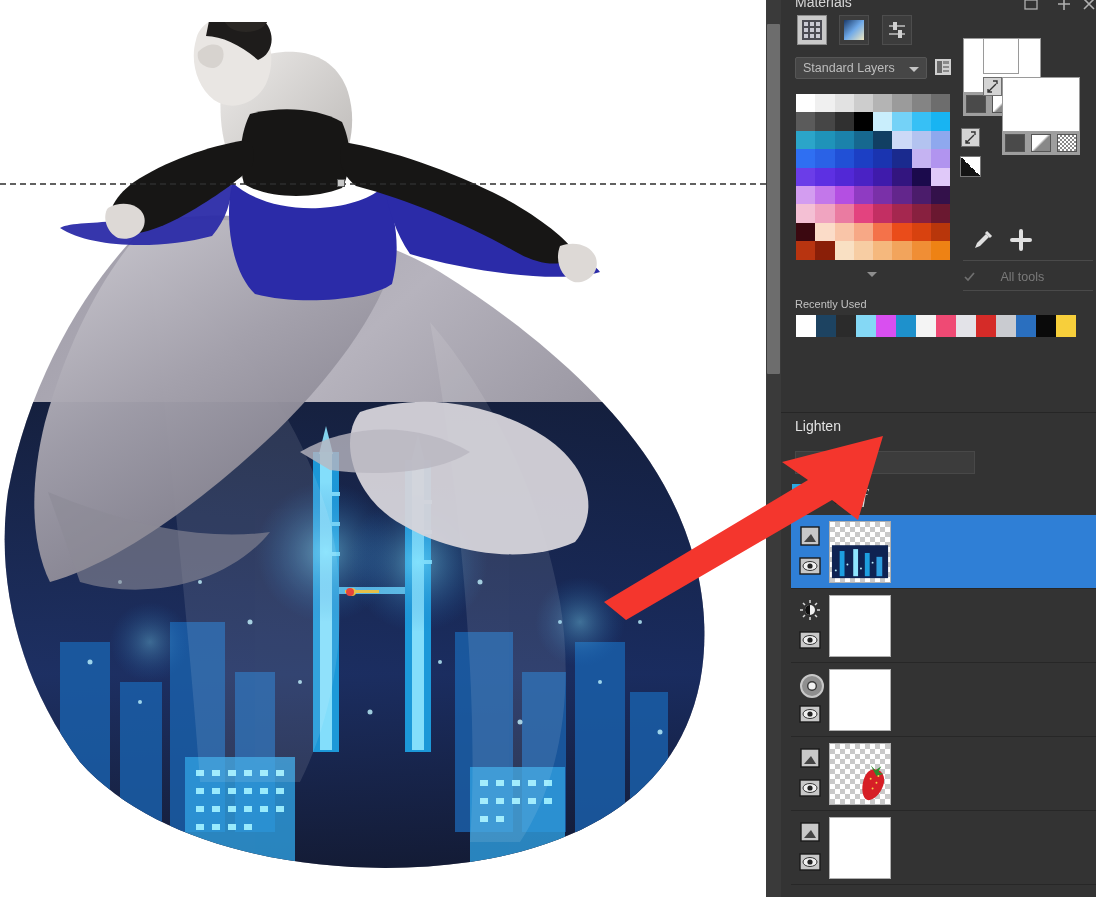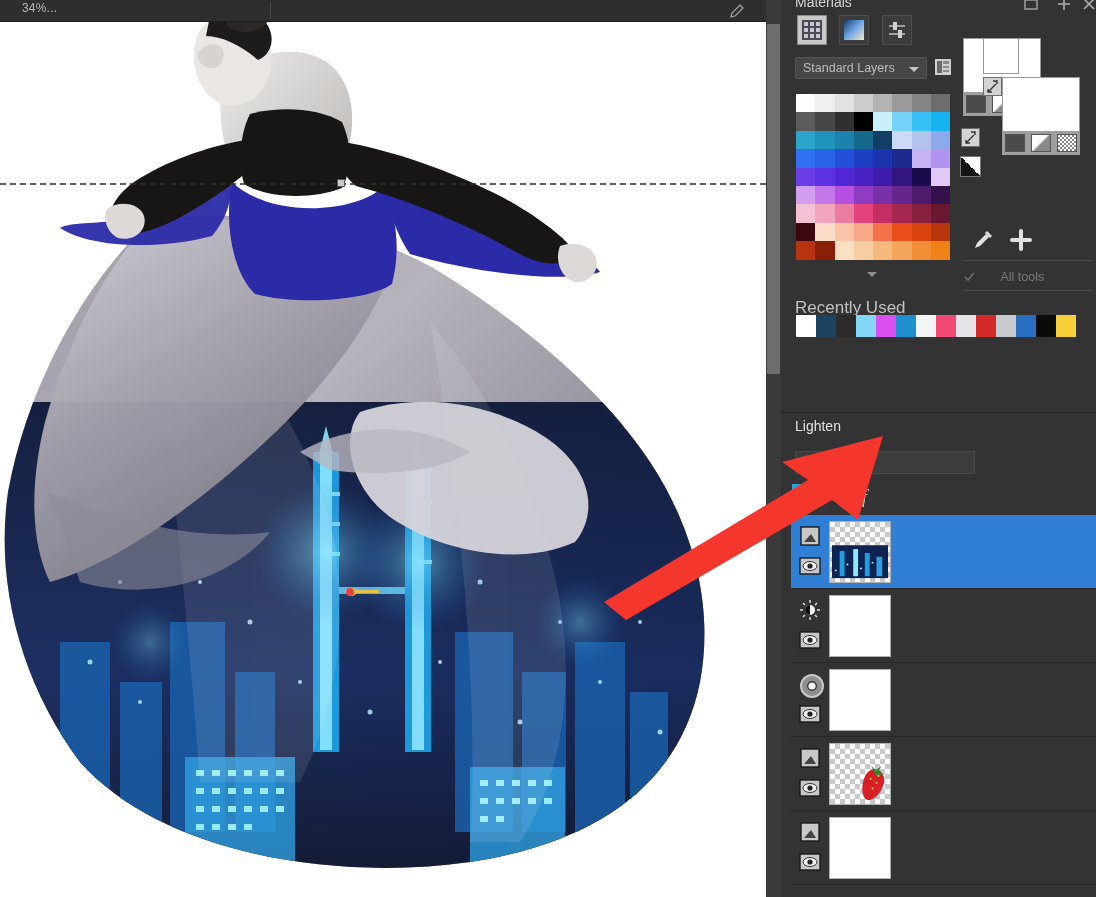--- a/index.html
+++ b/index.html
@@ -150,21 +150,21 @@
     display: inline-block; width: 13px; height: 13px; vertical-align: -2px;
     position: relative;
   }
   #all-tools-label { font-size: 12.5px; color: #7a7a7a; margin-left: 20px; }
   #mat-divider2 {
     position: absolute; left: 182px; top: 290px; width: 130px; height: 1px;
     background: #4a4a4a;
   }
 
   #recently-used-label {
-    position: absolute; left: 14px; top: 298px; font-size: 17px; color: #c2c2c2;
+    position: absolute; left: 14px; top: 298px; font-size: 11px; color: #c2c2c2;
   }
   #recent-swatches {
     position: absolute; left: 15px; top: 315px; display: flex;
   }
   #recent-swatches div { width: 20px; height: 22px; }
 
   
   #layers-panel {
     position: absolute; left: 0; top: 412px; width: 315px; height: 485px;
     background: #333333; border-top: 1px solid #262626;
@@ -214,27 +214,20 @@
     background-color: #ffffff;
   }
 </style>
 </head>
 <body>
 
 <div id="root">
 
   <div id="canvas-area">
 
-    <div id="doc-toolbar">
-      <span id="zoom-indicator">34%...</span>
-      <div id="doc-toolbar-divider"></div>
-      <svg id="pen-icon-tb" width="16" height="16" viewBox="0 0 16 16">
-        <path d="M2 14l1-4 8-8 3 3-8 8z" fill="none" stroke="#d6d6d6" stroke-width="1.2"></path>
-      </svg>
-    </div>
 
     <div id="canvas-white">
       <svg id="artwork" viewBox="0 0 766 875">
         <defs>
           <linearGradient id="skirtGrad" x1="0" y1="0" x2="1" y2="1">
             <stop offset="0%" stop-color="#9d9aa6"></stop>
             <stop offset="35%" stop-color="#b6b3bd"></stop>
             <stop offset="70%" stop-color="#8a8793"></stop>
             <stop offset="100%" stop-color="#6f6d79"></stop>
           </linearGradient>

